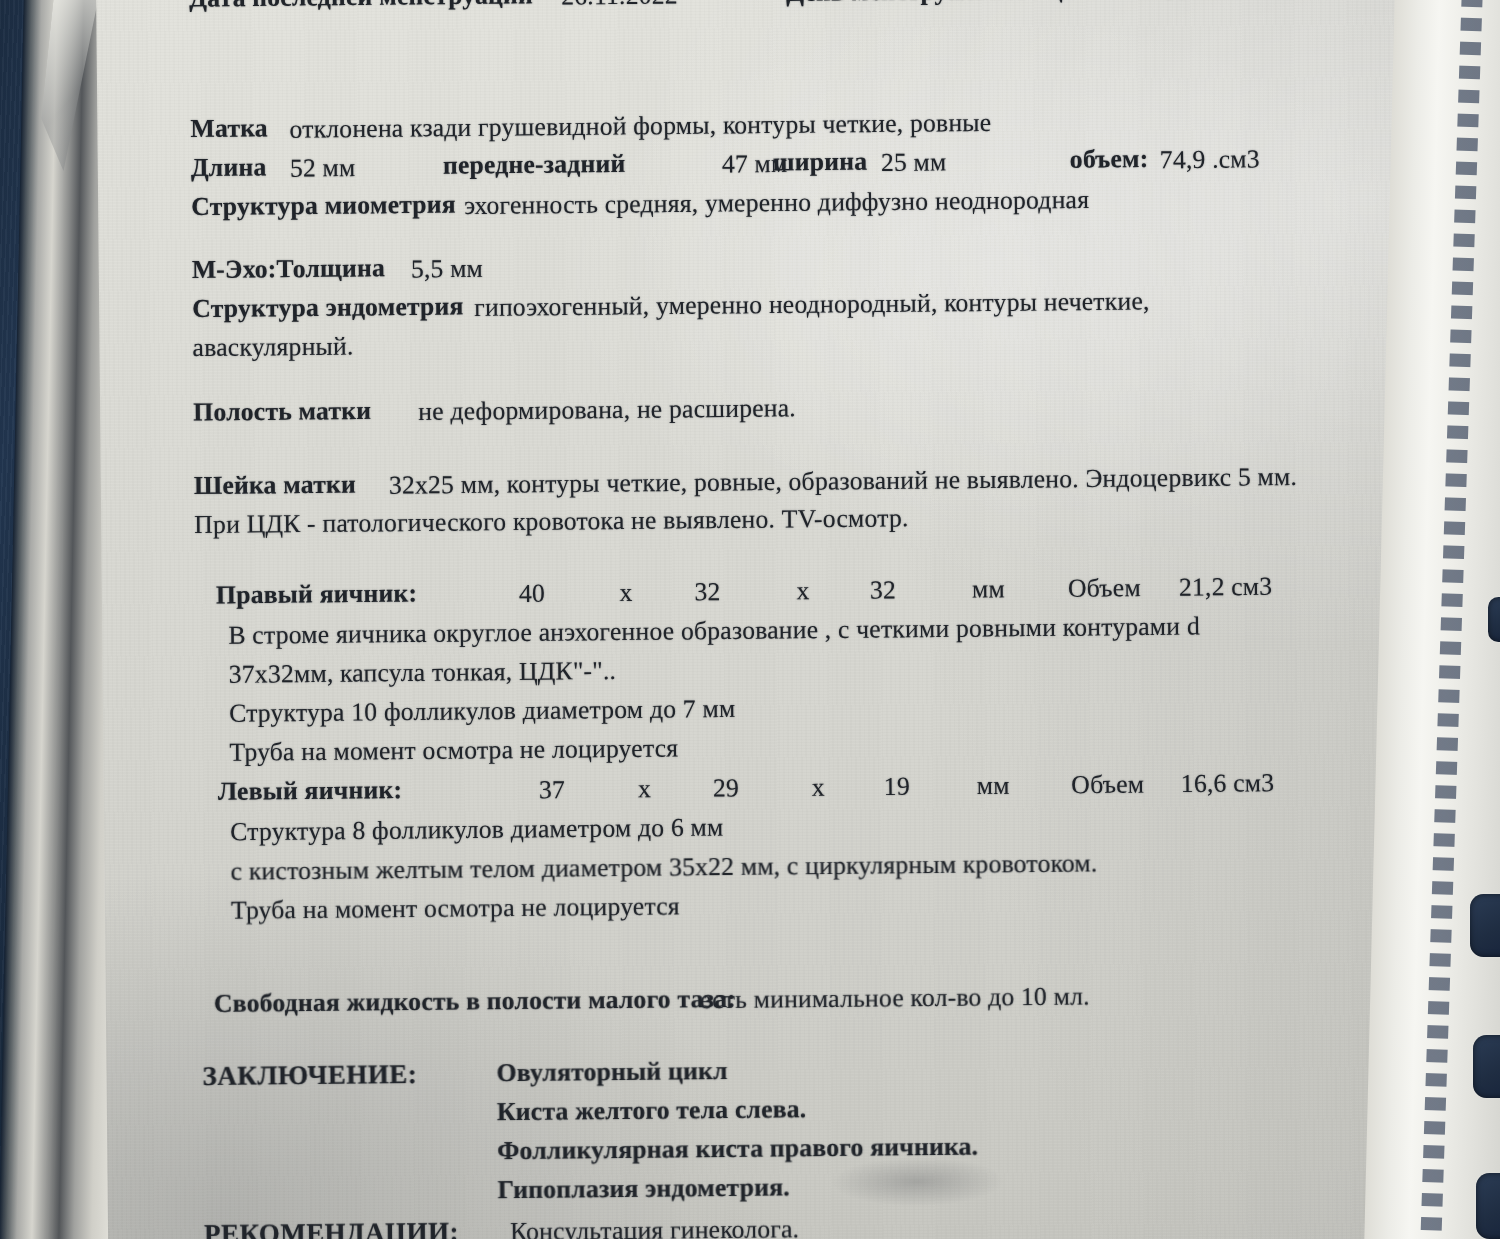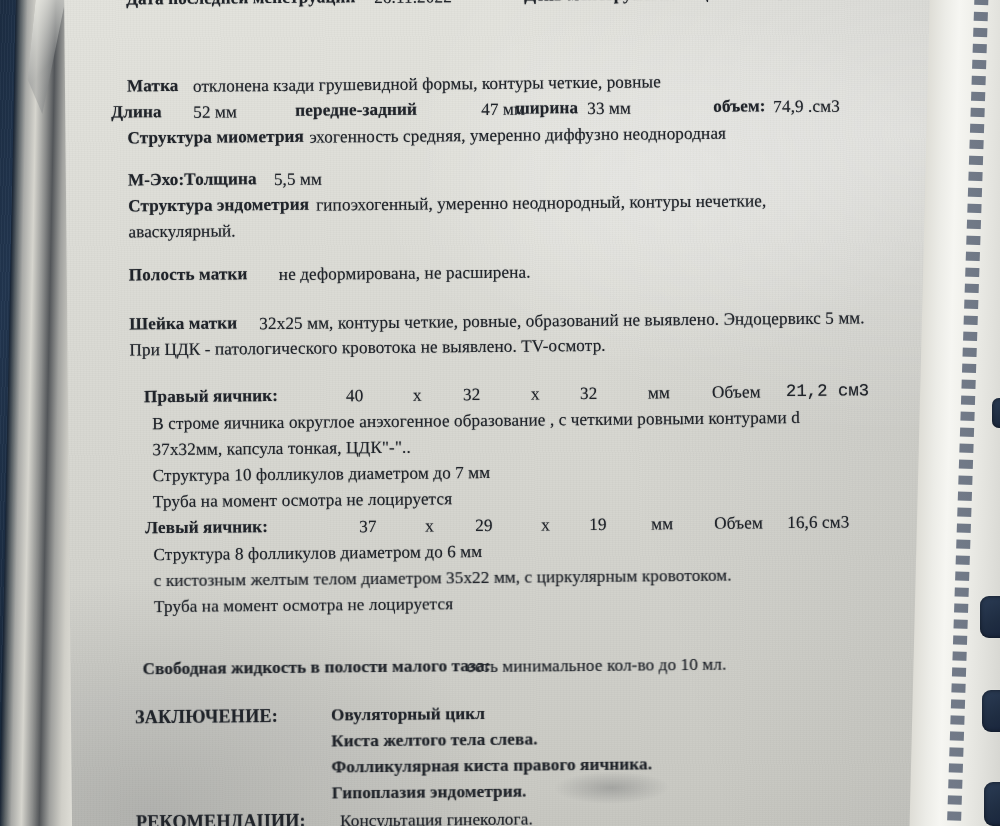--- a/index.html
+++ b/index.html
@@ -198,26 +198,26 @@
     <div class="doc">
 
       <div class="line b" style="left:62px; top:5px;">Дата последней менструации</div>
       <div class="line" style="left:310px; top:6px;">26.11.2022</div>
       <div class="line b" style="left:460px; top:5px;">День менструального цикла</div>
       <div class="line" style="left:712px; top:6px;">39</div>
 
       <div class="line b" style="left:62px; top:92px;">Матка</div>
       <div class="line" style="left:128px; top:93px;">отклонена кзади грушевидной формы, контуры четкие, ровные</div>
 
-      <div class="line b" style="left:46px; top:118px;">Длина</div>
+      <div class="line b" style="left:62px; top:118px;">Длина</div>
       <div class="line" style="left:128px; top:119px;">52 мм</div>
       <div class="line b" style="left:230px; top:118px;">передне-задний</div>
       <div class="line" style="left:372px; top:119px;margin-left:44px;">47 мм</div>
       <div class="line b" style="left:450px; top:118px;">ширина</div>
-      <div class="line" style="left:522px; top:119px;">33 мм</div>
+      <div class="line" style="left:522px; top:119px;">25 мм</div>
       <div class="line b" style="left:648px; top:118px;">объем:</div>
       <div class="line" style="left:708px; top:119px;">74,9 .см3</div>
 
       <div class="line b" style="left:62px; top:144px;">Структура миометрия</div>
       <div class="line" style="left:244px; top:145px;">эхогенность средняя, умеренно диффузно неоднородная</div>
 
       <div class="line b" style="left:62px; top:186px;">М-Эхо:Толщина</div>
       <div class="line" style="left:208px; top:187px;">5,5  мм</div>
 
       <div class="line b" style="left:62px; top:212px;">Структура эндометрия</div>
@@ -232,21 +232,21 @@
       <div class="line" style="left:62px; top:356px;">При ЦДК - патологического кровотока не выявлено. TV-осмотр.</div>
 
       <div class="line b" style="left:76px; top:403px;">Правый яичник:</div>
       <div class="line" style="left:278px; top:404px;">40</div>
       <div class="line" style="left:345px; top:404px;">х</div>
       <div class="line" style="left:395px; top:404px;">32</div>
       <div class="line" style="left:463px; top:404px;">х</div>
       <div class="line" style="left:512px; top:404px;">32</div>
       <div class="line" style="left:580px; top:404px;">мм</div>
       <div class="line" style="left:644px; top:404px;">Объем</div>
-      <div class="line" style="left:718px; top:404px;font-family:Liberation Mono, monospace;">21,2 см3</div>
+      <div class="line" style="left:718px; top:404px;">21,2 см3</div>
 
       <div class="line" style="left:84px; top:430px;">В строме яичника округлое  анэхогенное образование , с четкими ровными контурами d</div>
       <div class="line" style="left:84px; top:456px;">37х32мм, капсула  тонкая, ЦДК"-"..</div>
       <div class="line" style="left:84px; top:482px;">Структура 10 фолликулов  диаметром до  7 мм</div>
       <div class="line" style="left:84px; top:508px;">Труба на момент осмотра не лоцируется</div>
 
       <div class="line b" style="left:76px; top:534px;">Левый яичник:</div>
       <div class="line" style="left:290px; top:535px;">37</div>
       <div class="line" style="left:356px; top:535px;">х</div>
       <div class="line" style="left:406px; top:535px;">29</div>

